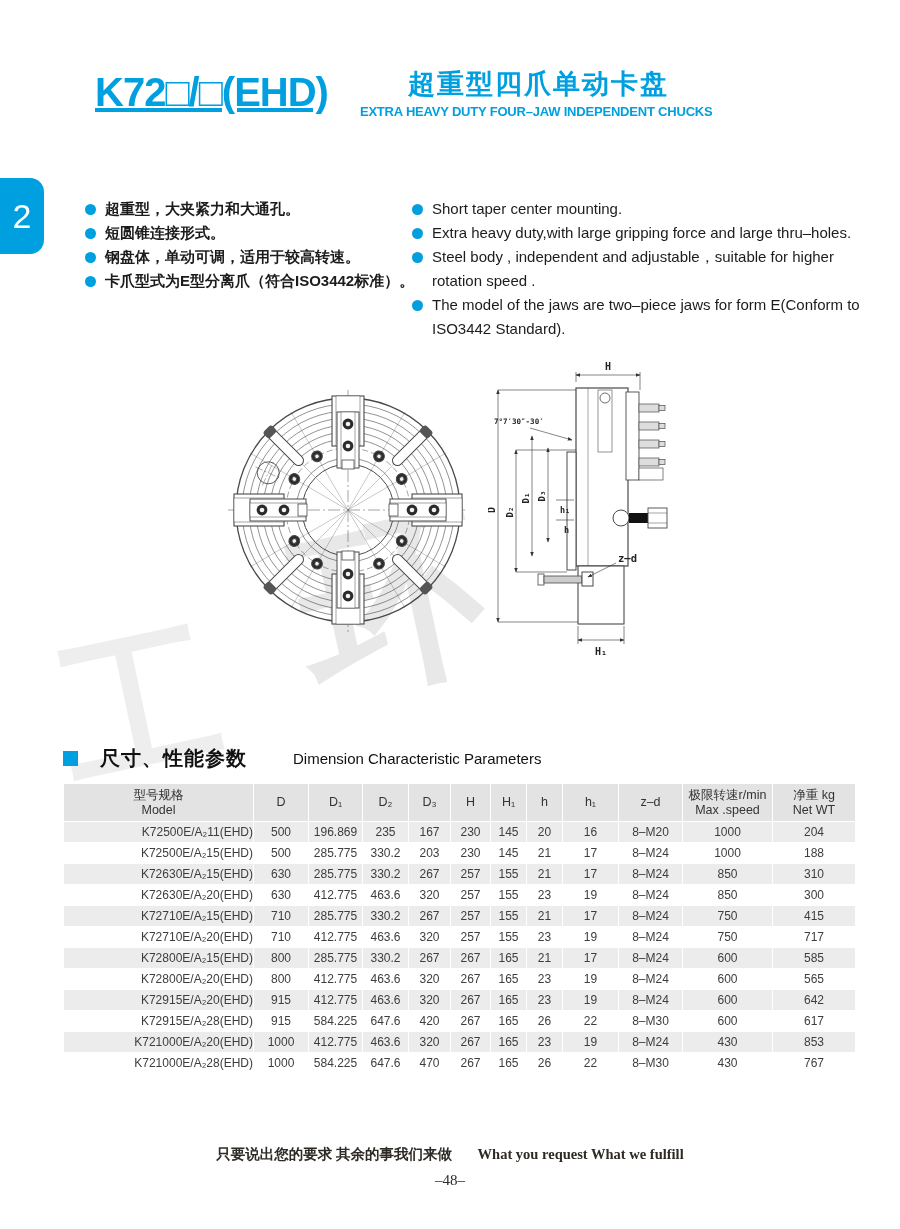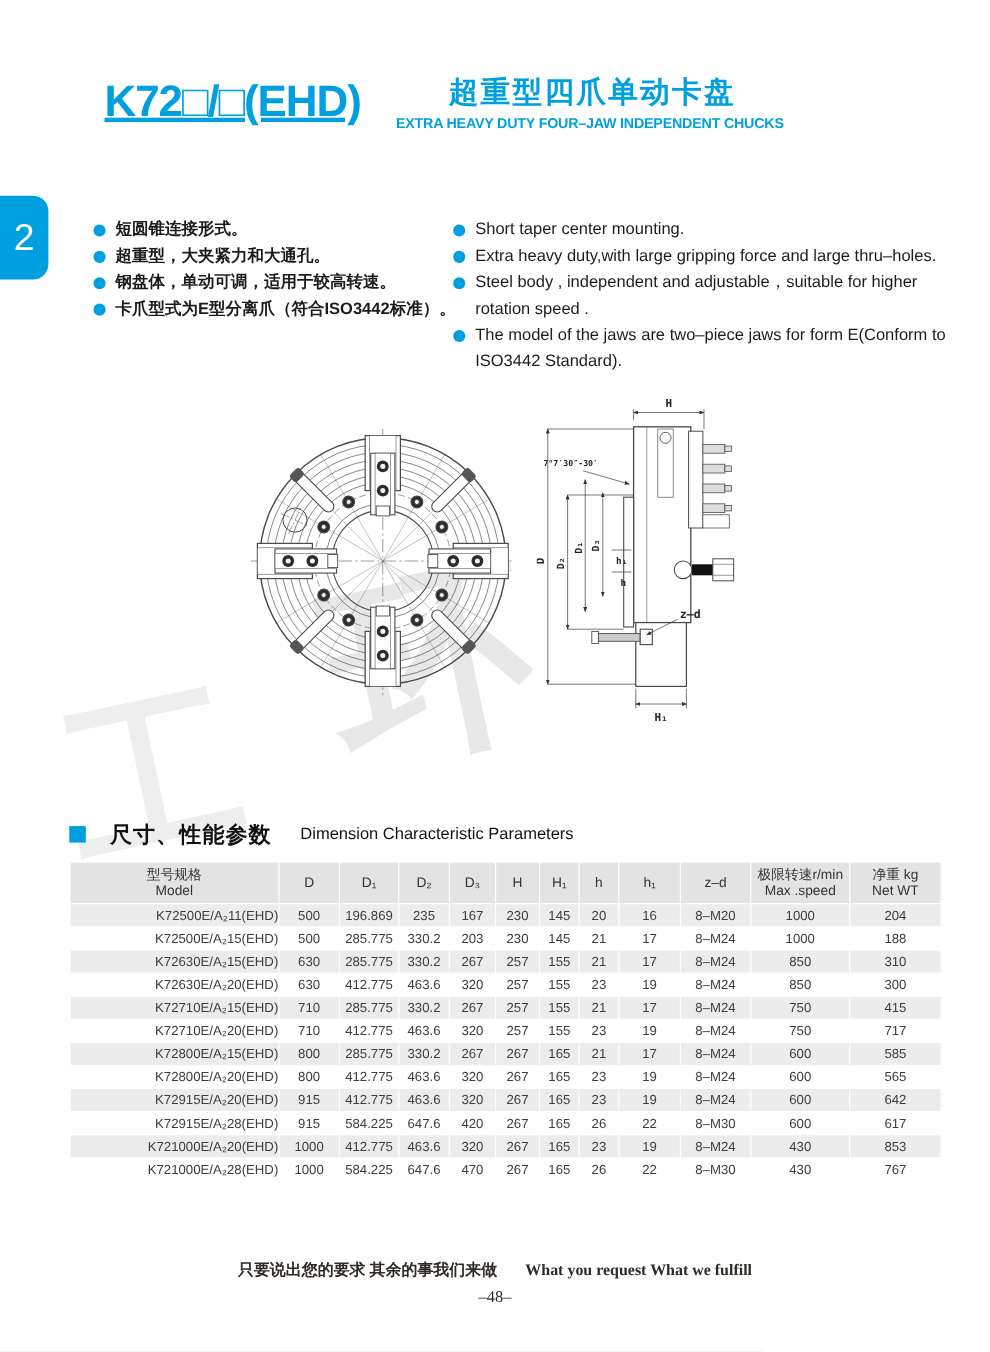--- a/index.html
+++ b/index.html
@@ -35,21 +35,21 @@
   
   .drawing { position:absolute; }
   .front-view { left:228px; top:388px; }
   .section-view { left:488px; top:360px; }
   svg text { font-family:"DejaVu Sans Mono","Liberation Mono",monospace; fill:#222; }
 
   
   .sect { position:absolute; left:63px; top:745px; display:flex; align-items:center; }
   .sect-sq { width:15px; height:15px; background:var(--accent); margin-right:22px; }
   .sect-cn { font-size:20px; font-weight:bold; color:#111; letter-spacing:1px; margin-right:26px; }
-  .sect-en { font-size:15px; color:#111; }
+  .sect-en { font-size:15px; color:#111;margin-left:20px; }
 
   
   .tbl-wrap { position:absolute; left:63px; top:783px; width:792px; }
   table { width:792px; border-collapse:collapse; table-layout:fixed; }
   th, td { border:1px solid #fff; font-size:12px; color:var(--ink); text-align:center; vertical-align:middle; padding:0; }
   thead th { background:#e3e3e3; height:38px; font-weight:normal; font-size:12.5px; line-height:15px; color:#333; }
   tbody tr { height:21px; }
   tbody tr:nth-child(odd) td { background:#ececec; }
   tbody tr:nth-child(even) td { background:#fff; }
   td.model, th.model-h { text-align:right; padding-left:22px;margin-left:44px; }
@@ -74,25 +74,25 @@
     <div class="model-code">K72□/□(EHD)</div>
     <div class="hdr-titles">
       <div class="title-cn">超重型四爪单动卡盘</div>
       <div class="title-en">EXTRA HEAVY DUTY FOUR–JAW INDEPENDENT CHUCKS</div>
     </div>
   </div>
 
   <ul class="features features-cn">
       <li>
         <span class="dot"></span>
+        <span>超重型，大夹紧力和大通孔。</span>
+      </li>
+      <li>
+        <span class="dot"></span>
         <span>短圆锥连接形式。</span>
-      </li>
-      <li>
-        <span class="dot"></span>
-        <span>超重型，大夹紧力和大通孔。</span>
       </li>
       <li>
         <span class="dot"></span>
         <span>钢盘体，单动可调，适用于较高转速。</span>
       </li>
       <li>
         <span class="dot"></span>
         <span>卡爪型式为E型分离爪（符合ISO3442标准）。</span>
       </li>
     </ul>

